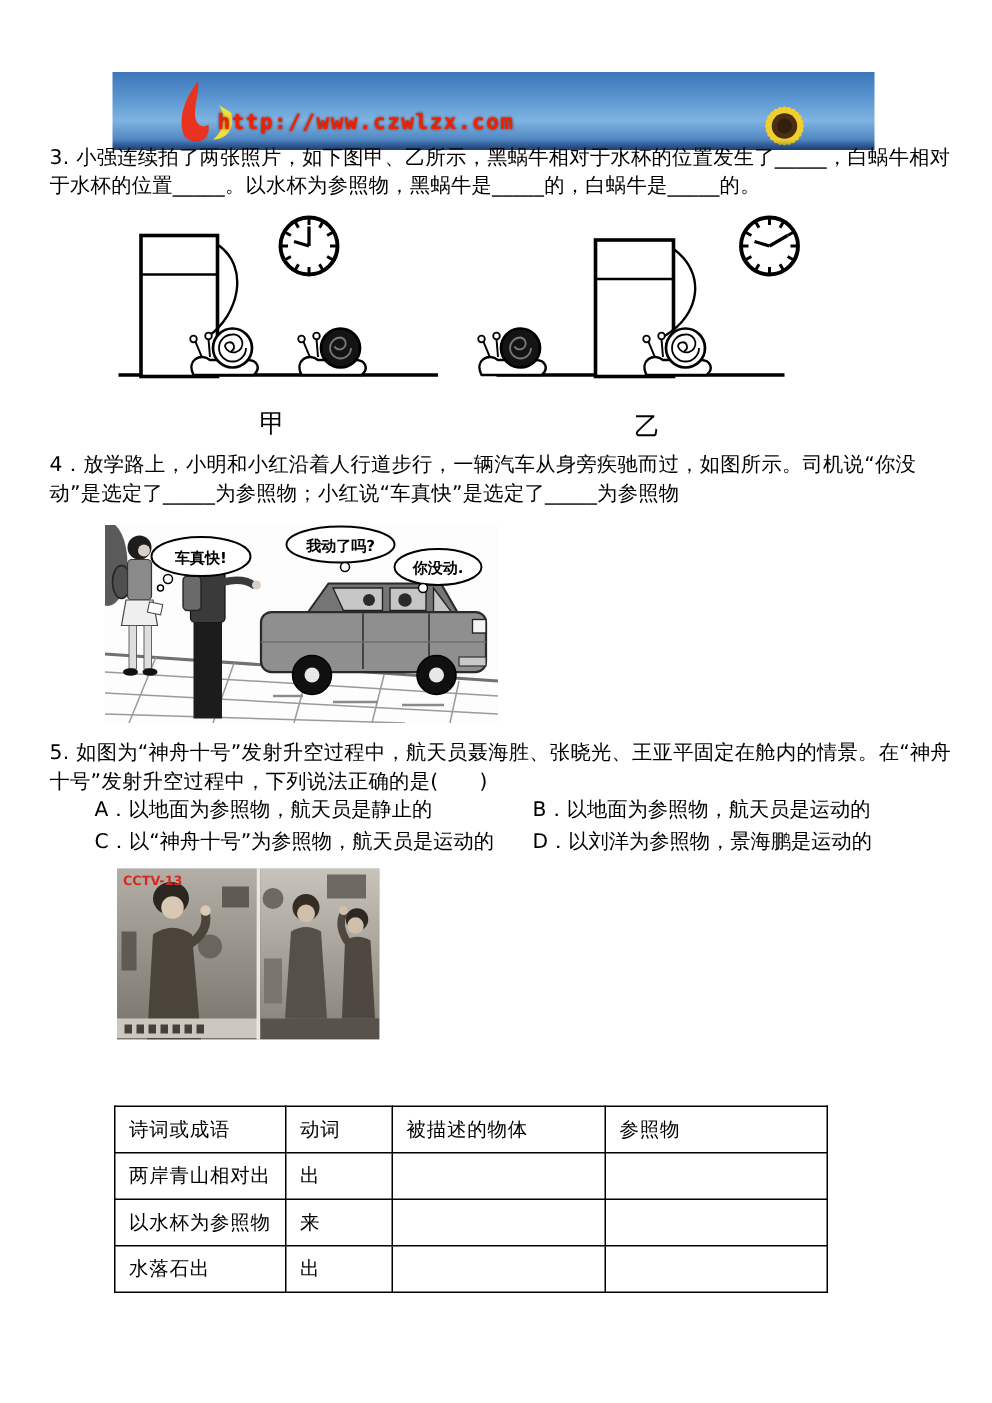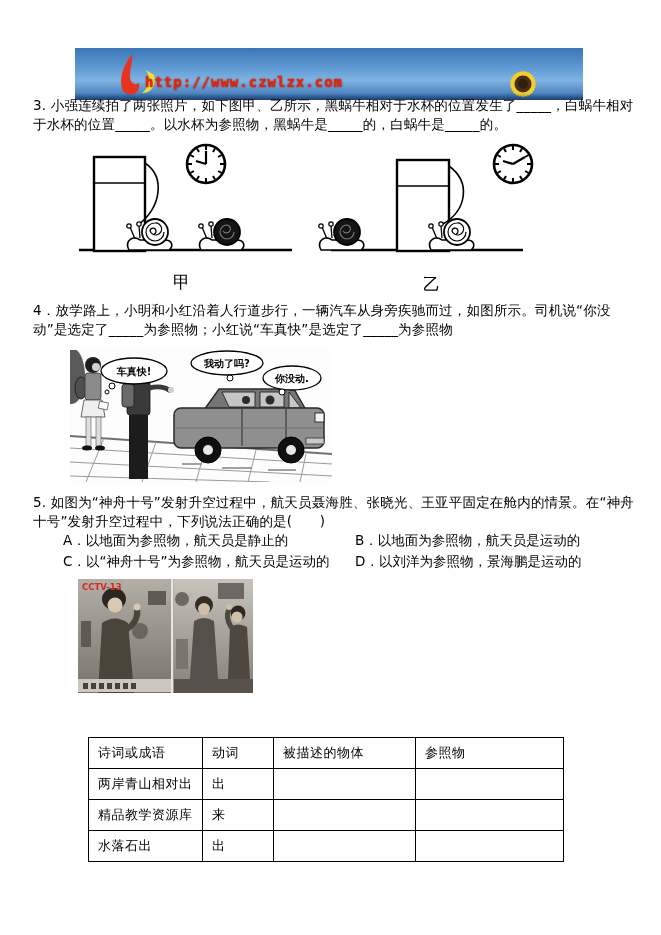--- a/index.html
+++ b/index.html
@@ -31,21 +31,21 @@
   .options{position:absolute;left:63px;top:531px;width:572px;display:grid;
            grid-template-columns:292px 1fr;row-gap:3px;font-size:13.5px;line-height:18px;}
 
   
   .fig{position:absolute;}
   #fig3{left:75px;top:136px;}
   #fig4{left:70px;top:350px;}
   #fig5{left:78px;top:579px;width:175px;height:114px;}
 
   
-  .qtable{position:absolute;left:88px;top:737px;border-collapse:collapse;table-layout:fixed;padding-left:24px;}
+  .qtable{position:absolute;left:76px;top:737px;border-collapse:collapse;table-layout:fixed;padding-left:24px;}
   .qtable th,.qtable td{border:1.4px solid #000;height:30px;padding:0 4px 0 9px;
         font-size:13px;font-weight:normal;text-align:left;vertical-align:middle;letter-spacing:0.5px;}
 </style>
 </head>
 <body>
 
 <div class="page">
 
   <div class="banner">
     <svg class="banner-logo" width="80" height="50" viewBox="0 0 80 50">
@@ -312,21 +312,21 @@
       </tr>
     </thead>
     <tbody>
       <tr>
         <td>两岸青山相对出</td>
         <td>出</td>
         <td></td>
         <td></td>
       </tr>
       <tr>
-        <td>精品教学资源库</td>
+        <td>以水杯为参照物</td>
         <td>来</td>
         <td></td>
         <td></td>
       </tr>
       <tr>
         <td>水落石出</td>
         <td>出</td>
         <td></td>
         <td></td>
       </tr>

